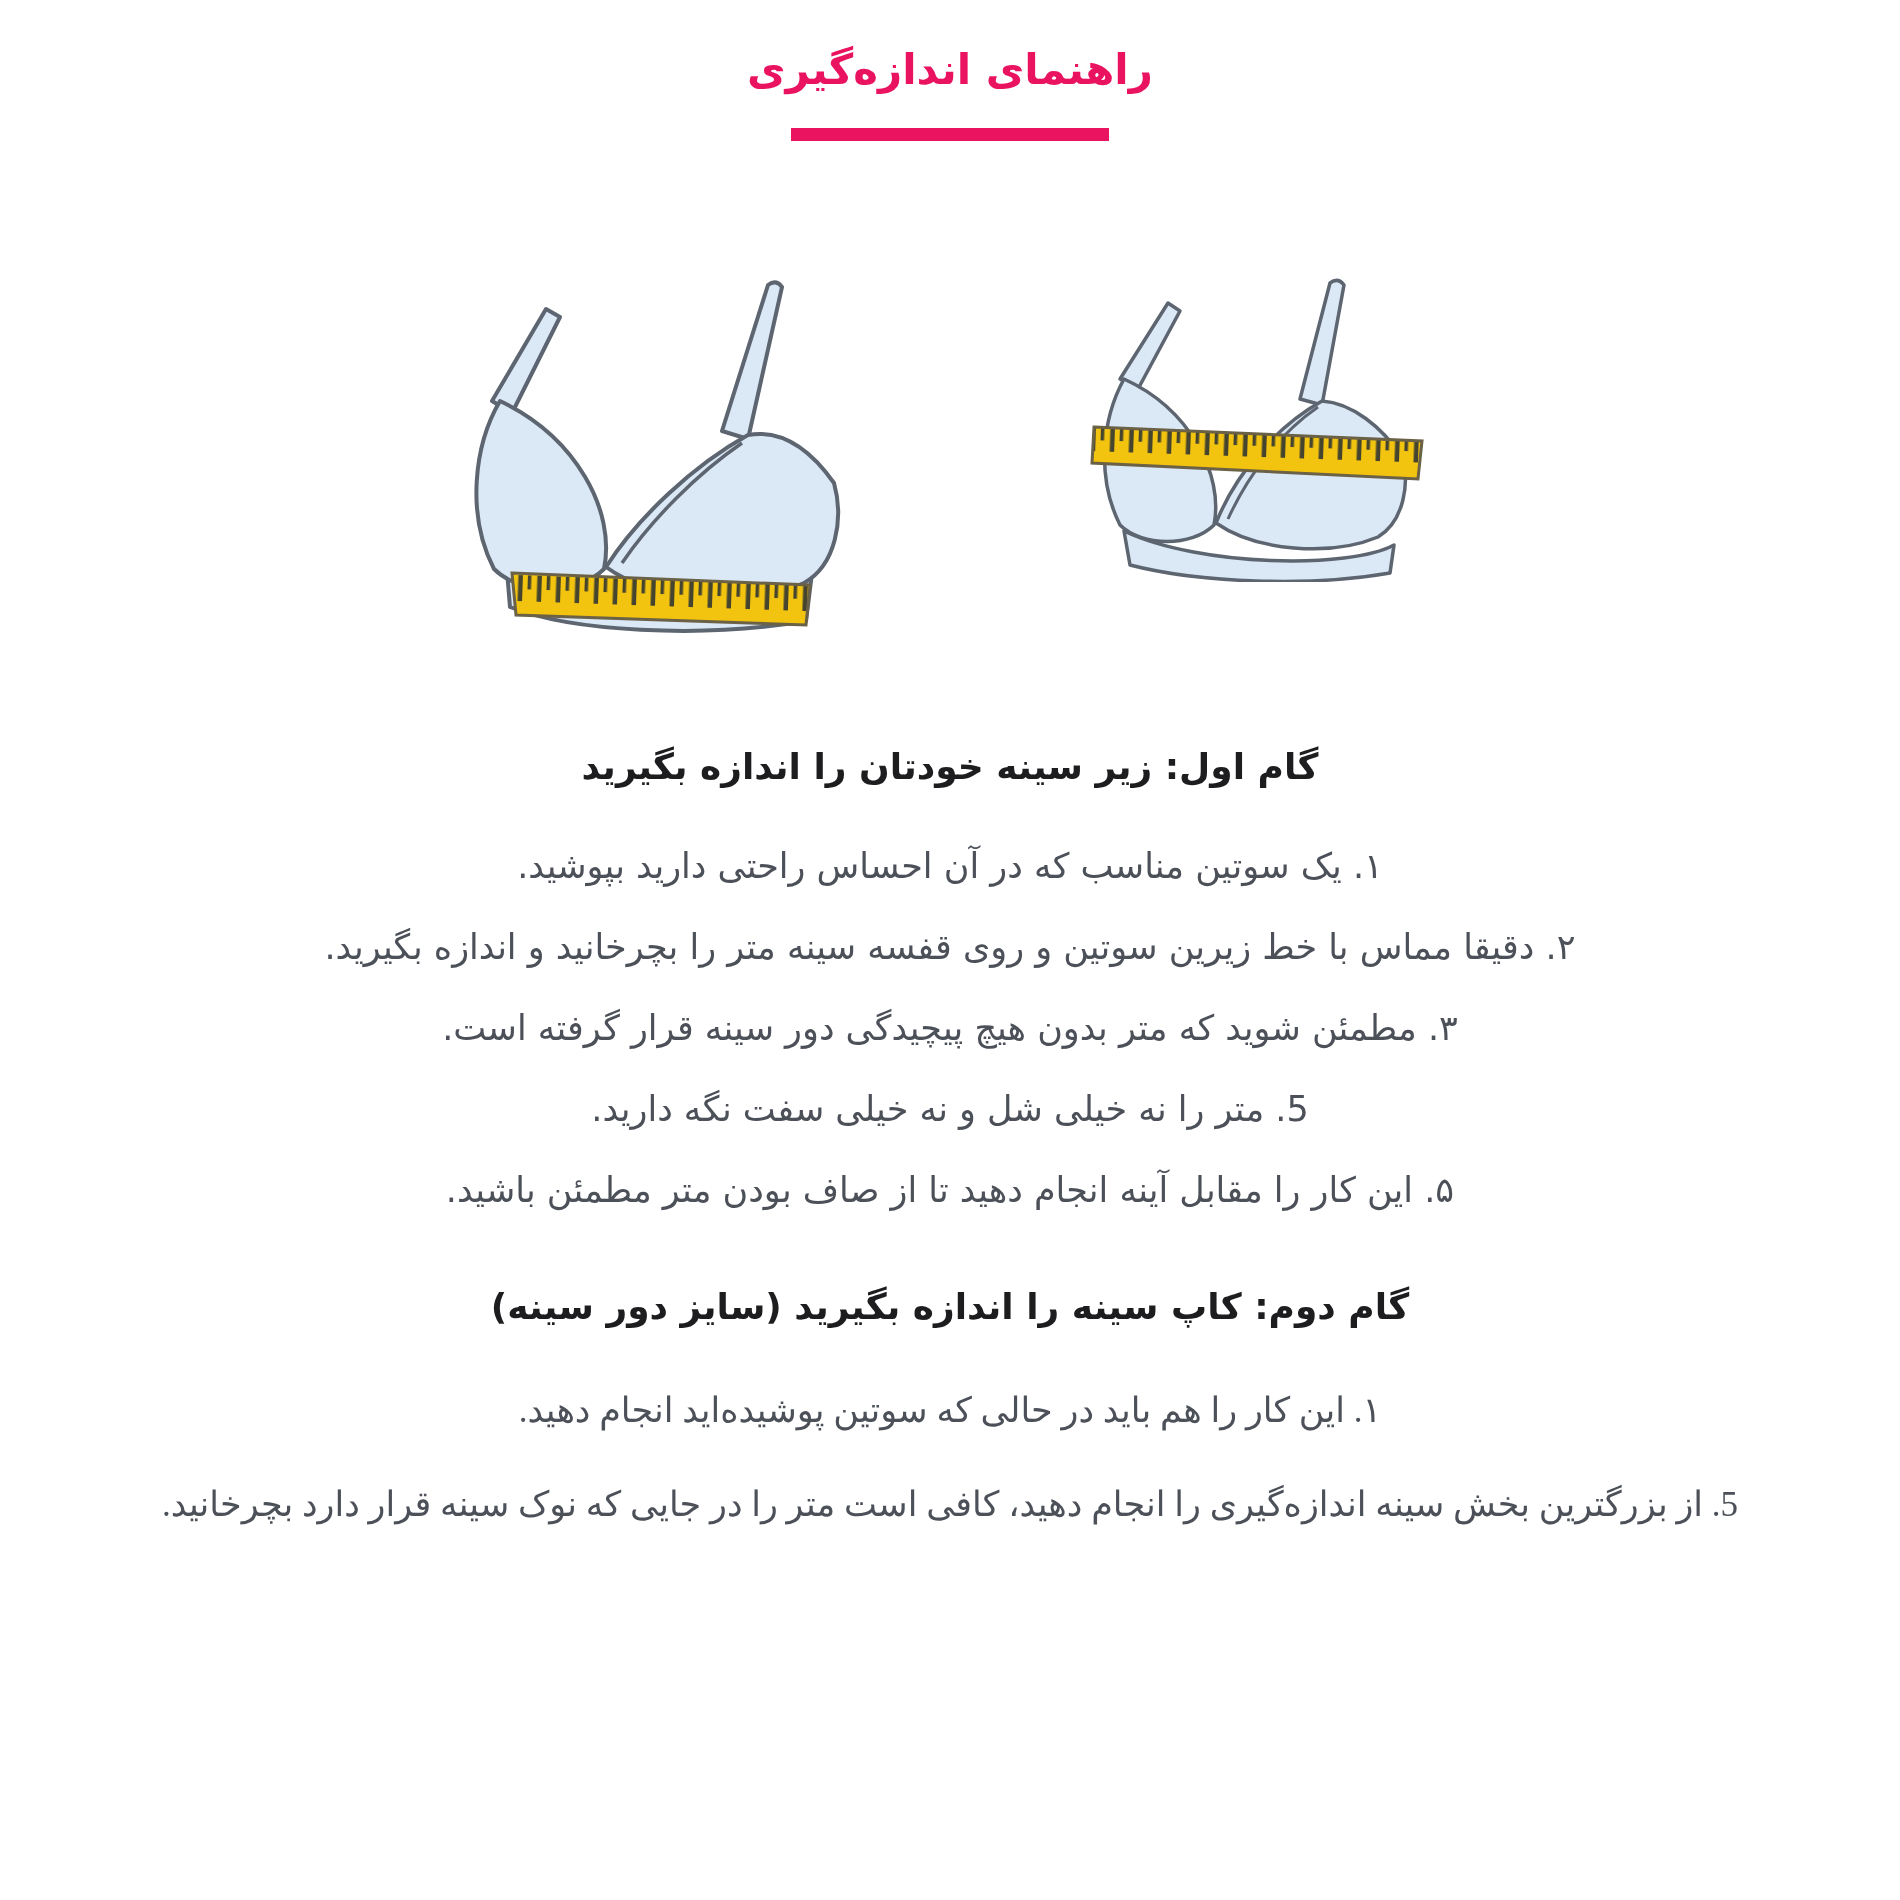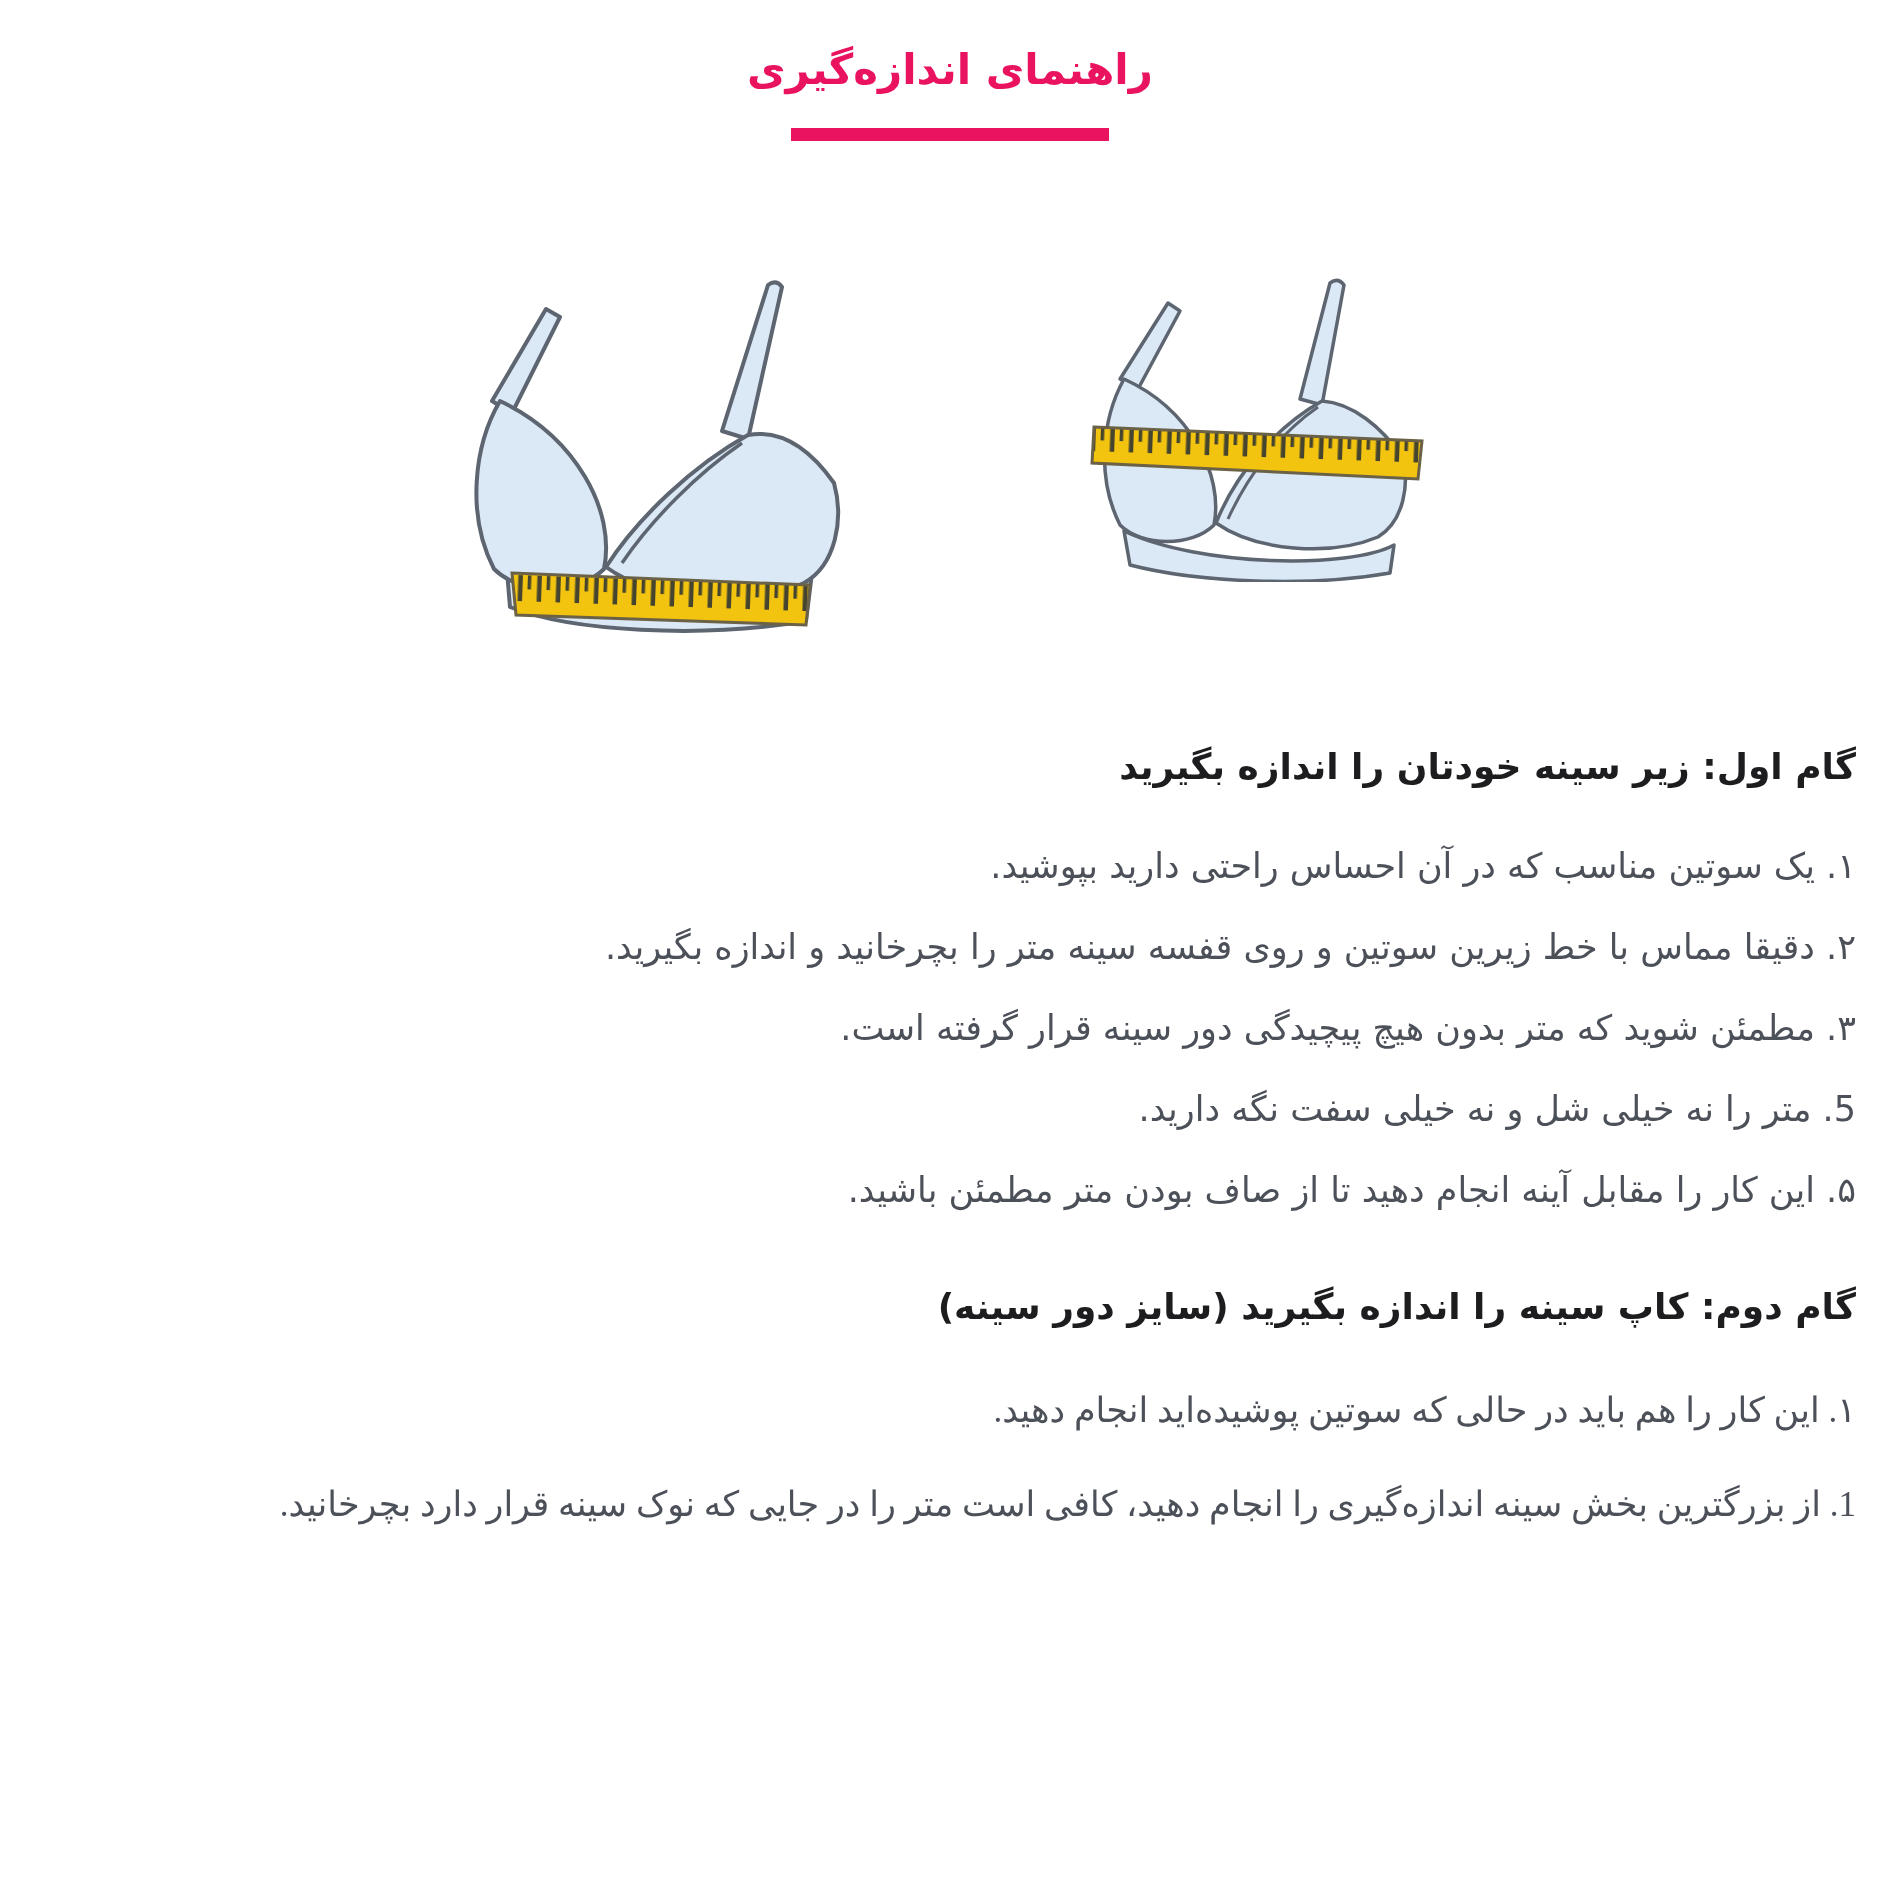--- a/index.html
+++ b/index.html
@@ -28,21 +28,21 @@
     margin-top:136px;
     display:flex;
     justify-content:center;
     align-items:flex-start;
     gap:190px;
     height:365px;
   }
   
   .content{
     direction:rtl;
-    text-align:right;
+    text-align:center;
     padding:0 44px;
     color:#4c5058;
   }
   .content h2{
     margin:102px 0 36px 0;
     font-size:36px;line-height:46px;font-weight:700;
     color:#1d1d1f;
   }
   .content .sec2 h2{margin-top:53px;margin-bottom:40px;}
   .item{
@@ -112,18 +112,18 @@
       <div class="item">۱. یک سوتین مناسب که در آن احساس راحتی دارید بپوشید.</div>
       <div class="item">۲. دقیقا مماس با خط زیرین سوتین و روی قفسه سینه متر را بچرخانید و اندازه بگیرید.</div>
       <div class="item">۳. مطمئن شوید که متر بدون هیچ پیچیدگی دور سینه قرار گرفته است.</div>
       <div class="item">5. متر را نه خیلی شل و نه خیلی سفت نگه دارید.</div>
       <div class="item">۵. این کار را مقابل آینه انجام دهید تا از صاف بودن متر مطمئن باشید.</div>
     </section>
 
     <section class="sec2">
       <h2>گام دوم: کاپ سینه را اندازه بگیرید (سایز دور سینه)</h2>
       <div class="item">۱. این کار را هم باید در حالی که سوتین پوشیده‌اید انجام دهید.</div>
-      <div class="item">1. از بزرگترین بخش سینه اندازه‌گیری را انجام دهید، کافی است متر را در جایی که نوک سینه قرار دارد بچرخانید.</div>
+      <div class="item">5. از بزرگترین بخش سینه اندازه‌گیری را انجام دهید، کافی است متر را در جایی که نوک سینه قرار دارد بچرخانید.</div>
     </section>
 
   </div>
 
 </div>
 
 </body></html>

